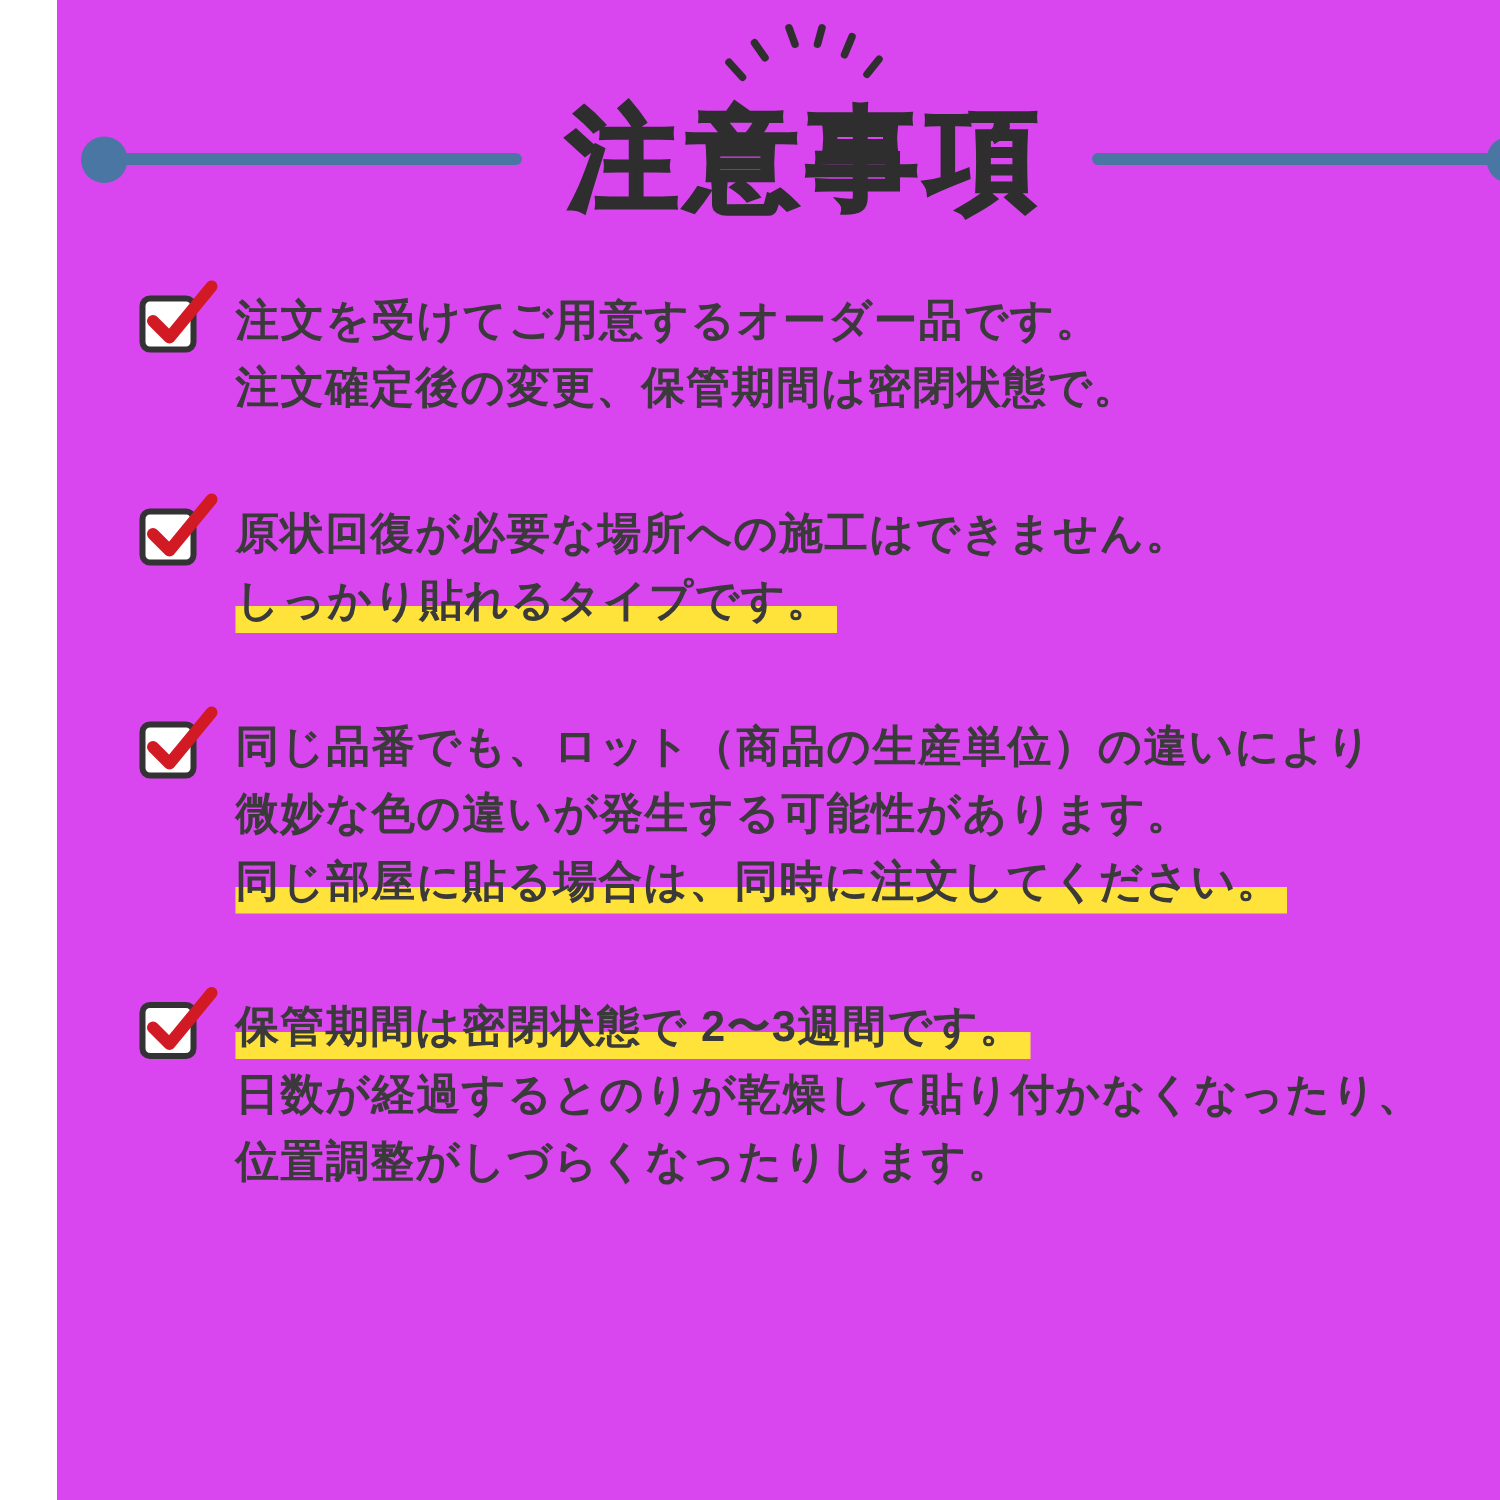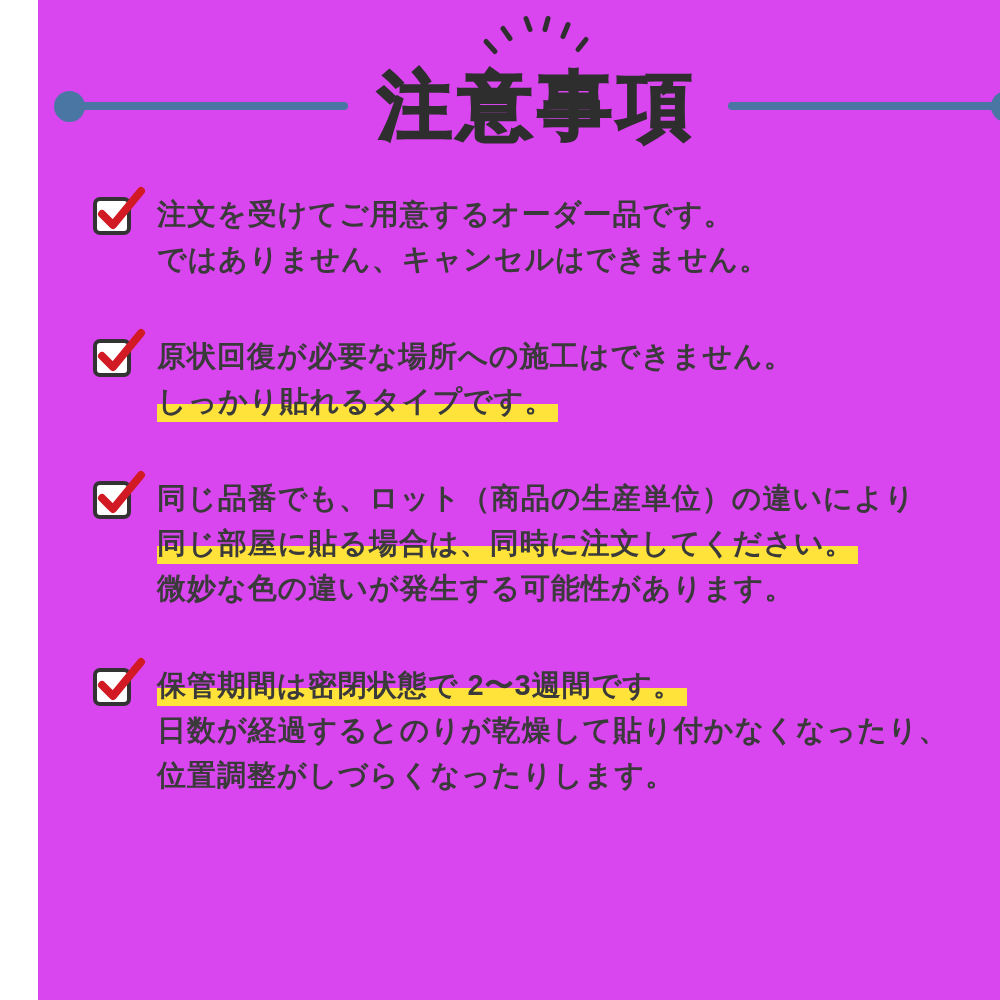--- a/index.html
+++ b/index.html
@@ -102,21 +102,21 @@
   <ul class="items">
 
     <li class="item">
       <span class="checkbox">
         <svg width="54" height="54" viewBox="0 0 54 54">
           <path d="M8 30 L19 41 L47 7" fill="none" stroke="#d11a24" stroke-width="8" stroke-linecap="round" stroke-linejoin="round"></path>
         </svg>
       </span>
       <p class="lines">
         <span class="line"><span class="t">注文を受けてご用意するオーダー品です。</span></span>
-        <span class="line"><span class="t">ではありません、キャンセルはできません。</span></span>
+        <span class="line"><span class="t">注文確定後の変更、保管期間は密閉状態で。</span></span>
       </p>
     </li>
 
     <li class="item">
       <span class="checkbox">
         <svg width="54" height="54" viewBox="0 0 54 54">
           <path d="M8 30 L19 41 L47 7" fill="none" stroke="#d11a24" stroke-width="8" stroke-linecap="round" stroke-linejoin="round"></path>
         </svg>
       </span>
       <p class="lines">
@@ -127,22 +127,22 @@
 
 
     <li class="item">
       <span class="checkbox">
         <svg width="54" height="54" viewBox="0 0 54 54">
           <path d="M8 30 L19 41 L47 7" fill="none" stroke="#d11a24" stroke-width="8" stroke-linecap="round" stroke-linejoin="round"></path>
         </svg>
       </span>
       <p class="lines">
         <span class="line"><span class="t">同じ品番でも、ロット（商品の生産単位）の違いにより</span></span>
+        <span class="line"><span class="t">微妙な色の違いが発生する可能性があります。</span></span>
         <span class="line"><span class="t hl">同じ部屋に貼る場合は、同時に注文してください。</span></span>
-        <span class="line"><span class="t">微妙な色の違いが発生する可能性があります。</span></span>
       </p>
     </li>
 
     <li class="item">
       <span class="checkbox">
         <svg width="54" height="54" viewBox="0 0 54 54">
           <path d="M8 30 L19 41 L47 7" fill="none" stroke="#d11a24" stroke-width="8" stroke-linecap="round" stroke-linejoin="round"></path>
         </svg>
       </span>
       <p class="lines">

